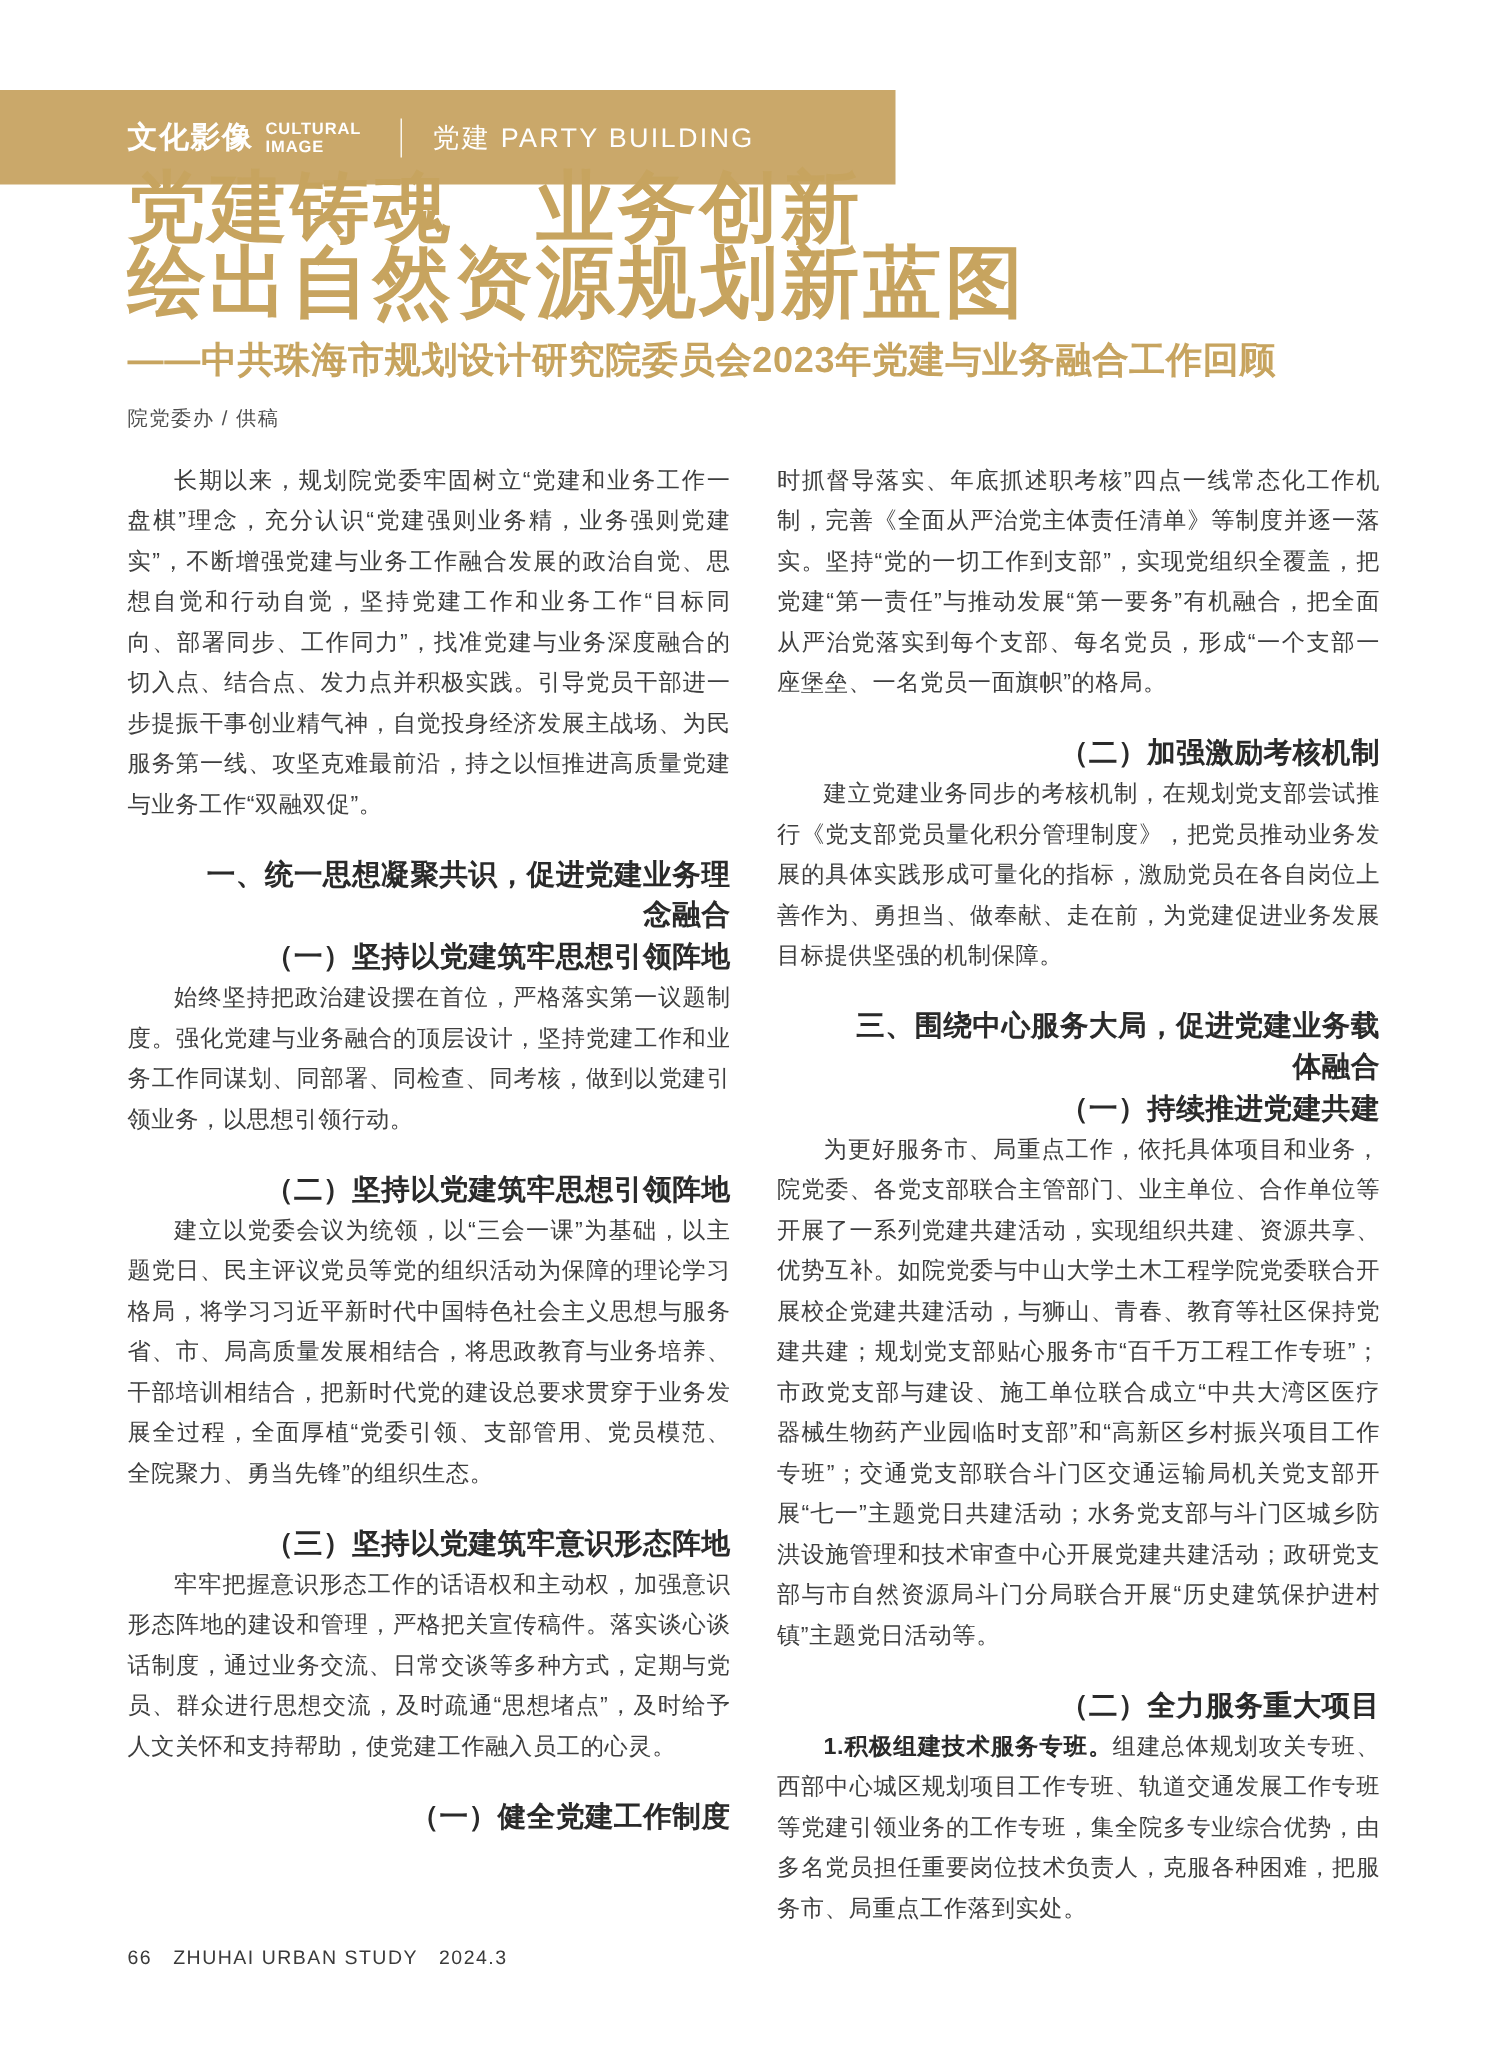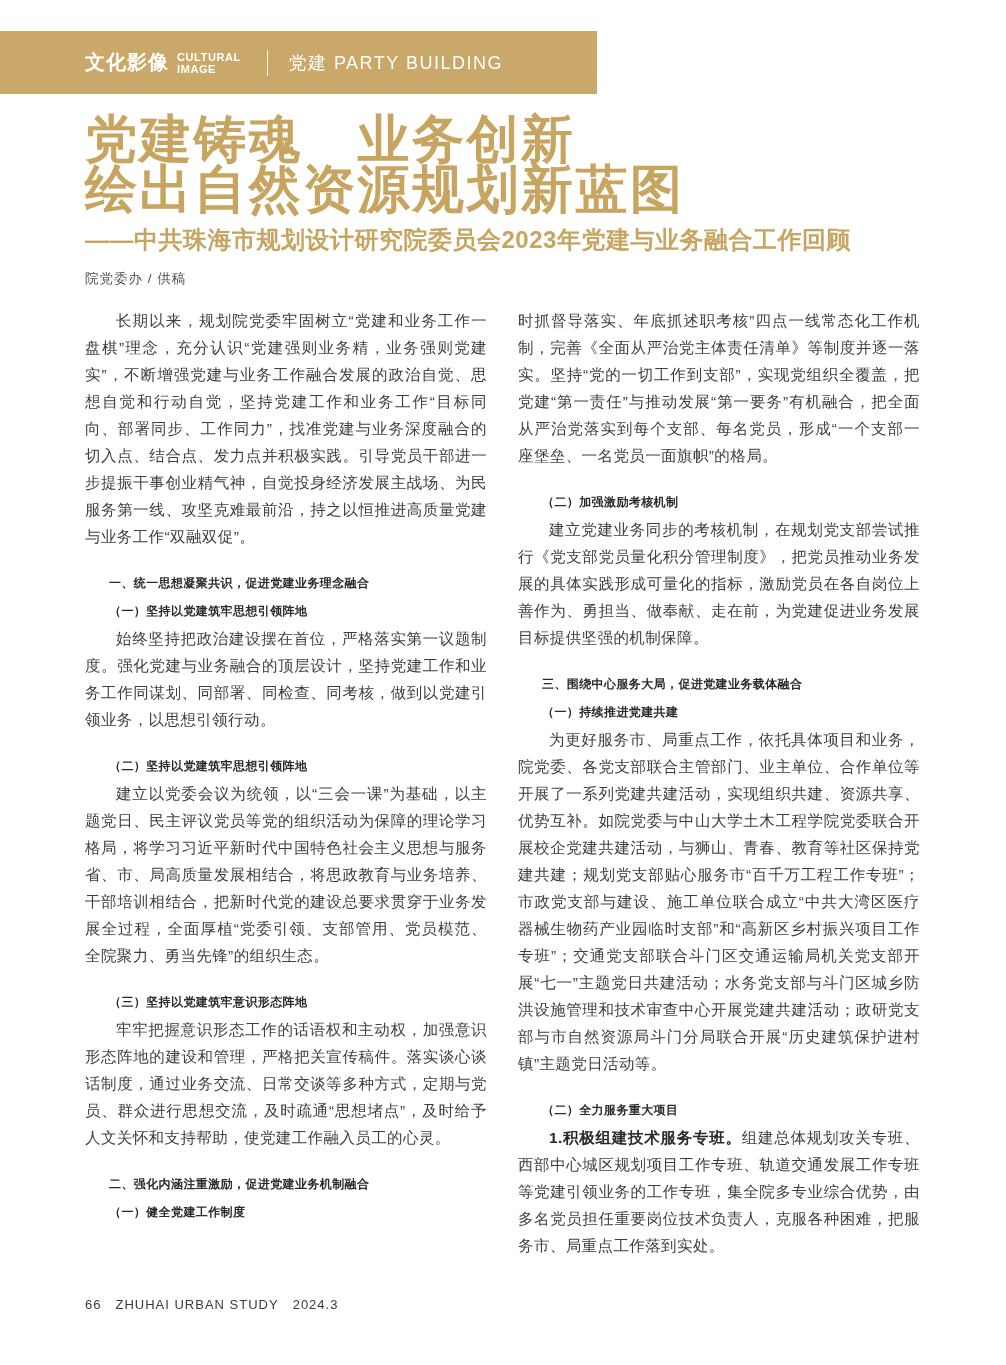--- a/index.html
+++ b/index.html
@@ -6,21 +6,21 @@
   .page {
     position:relative;
     width:1006px; height:1365px;
     background:#ffffff;
     font-family:"Liberation Sans","DejaVu Sans",sans-serif;
     overflow:hidden;
   }
 
   
   .banner {
-    position:absolute; left:0; top:31px;
+    position:absolute; left:0; top:60px;
     width:597px; height:63px;
     background:#CAA86A;
     display:flex; align-items:center;
     box-sizing:border-box; padding-left:85px;
     color:#ffffff;
   }
   .banner-cn { font-size:20px; font-weight:700; letter-spacing:1px; white-space:nowrap; }
   .banner-en { font-size:11px; line-height:12px; font-weight:600; letter-spacing:0.6px; margin-left:8px; }
   .banner-divider { width:1.5px; height:26px; background:rgba(255,255,255,0.9); margin:0 20px 0 26px; }
   .banner-cat { font-size:18px; font-weight:500; letter-spacing:1.5px; white-space:nowrap; }
@@ -33,21 +33,21 @@
 
   
   .content {
     position:absolute; left:85px; top:307px; width:835px;
     display:flex; gap:31px;
     color:#3E3E3E;
   }
   .col { width:402px; font-size:15.5px; line-height:27px; letter-spacing:0.4px; text-align:justify; }
   .col p { margin:0; text-indent:2em; }
   .col p.cont { text-indent:0; }
-  .hd { margin:20px 0 0 0; font-size:12px; font-weight:700; line-height:27px; color:#2A2A2A; text-indent:2em; text-align:left; }
+  .hd { margin:20px 0 0 0; font-size:19px; font-weight:700; line-height:27px; color:#2A2A2A; text-indent:2em; text-align:right; }
   .hd + .hd { margin-top:1px; }
   .col > :first-child { margin-top:0; }
   .lead-bold { font-weight:700; color:#2A2A2A; }
 
   
   .footer {
     position:absolute; left:85px; top:1297px;
     font-size:13px; color:#3A3A3A; letter-spacing:1px;
     display:flex; align-items:baseline;
   }
@@ -80,21 +80,20 @@
 
     <div class="col">
       <p>长期以来，规划院党委牢固树立“党建和业务工作一盘棋”理念，充分认识“党建强则业务精，业务强则党建实”，不断增强党建与业务工作融合发展的政治自觉、思想自觉和行动自觉，坚持党建工作和业务工作“目标同向、部署同步、工作同力”，找准党建与业务深度融合的切入点、结合点、发力点并积极实践。引导党员干部进一步提振干事创业精气神，自觉投身经济发展主战场、为民服务第一线、攻坚克难最前沿，持之以恒推进高质量党建与业务工作“双融双促”。</p>
       <div class="hd">一、统一思想凝聚共识，促进党建业务理念融合</div>
       <div class="hd">（一）坚持以党建筑牢思想引领阵地</div>
       <p>始终坚持把政治建设摆在首位，严格落实第一议题制度。强化党建与业务融合的顶层设计，坚持党建工作和业务工作同谋划、同部署、同检查、同考核，做到以党建引领业务，以思想引领行动。</p>
       <div class="hd">（二）坚持以党建筑牢思想引领阵地</div>
       <p>建立以党委会议为统领，以“三会一课”为基础，以主题党日、民主评议党员等党的组织活动为保障的理论学习格局，将学习习近平新时代中国特色社会主义思想与服务省、市、局高质量发展相结合，将思政教育与业务培养、干部培训相结合，把新时代党的建设总要求贯穿于业务发展全过程，全面厚植“党委引领、支部管用、党员模范、全院聚力、勇当先锋”的组织生态。</p>
       <div class="hd">（三）坚持以党建筑牢意识形态阵地</div>
       <p>牢牢把握意识形态工作的话语权和主动权，加强意识形态阵地的建设和管理，严格把关宣传稿件。落实谈心谈话制度，通过业务交流、日常交谈等多种方式，定期与党员、群众进行思想交流，及时疏通“思想堵点”，及时给予人文关怀和支持帮助，使党建工作融入员工的心灵。</p>
-      <div class="hd">二、强化内涵注重激励，促进党建业务机制融合</div>
       <div class="hd">（一）健全党建工作制度</div>
     </div>
 
     <div class="col">
       <p class="cont">时抓督导落实、年底抓述职考核”四点一线常态化工作机制，完善《全面从严治党主体责任清单》等制度并逐一落实。坚持“党的一切工作到支部”，实现党组织全覆盖，把党建“第一责任”与推动发展“第一要务”有机融合，把全面从严治党落实到每个支部、每名党员，形成“一个支部一座堡垒、一名党员一面旗帜”的格局。</p>
       <div class="hd">（二）加强激励考核机制</div>
       <p>建立党建业务同步的考核机制，在规划党支部尝试推行《党支部党员量化积分管理制度》，把党员推动业务发展的具体实践形成可量化的指标，激励党员在各自岗位上善作为、勇担当、做奉献、走在前，为党建促进业务发展目标提供坚强的机制保障。</p>
       <div class="hd">三、围绕中心服务大局，促进党建业务载体融合</div>
       <div class="hd">（一）持续推进党建共建</div>
       <p>为更好服务市、局重点工作，依托具体项目和业务，院党委、各党支部联合主管部门、业主单位、合作单位等开展了一系列党建共建活动，实现组织共建、资源共享、优势互补。如院党委与中山大学土木工程学院党委联合开展校企党建共建活动，与狮山、青春、教育等社区保持党建共建；规划党支部贴心服务市“百千万工程工作专班”；市政党支部与建设、施工单位联合成立“中共大湾区医疗器械生物药产业园临时支部”和“高新区乡村振兴项目工作专班”；交通党支部联合斗门区交通运输局机关党支部开展“七一”主题党日共建活动；水务党支部与斗门区城乡防洪设施管理和技术审查中心开展党建共建活动；政研党支部与市自然资源局斗门分局联合开展“历史建筑保护进村镇”主题党日活动等。</p>

